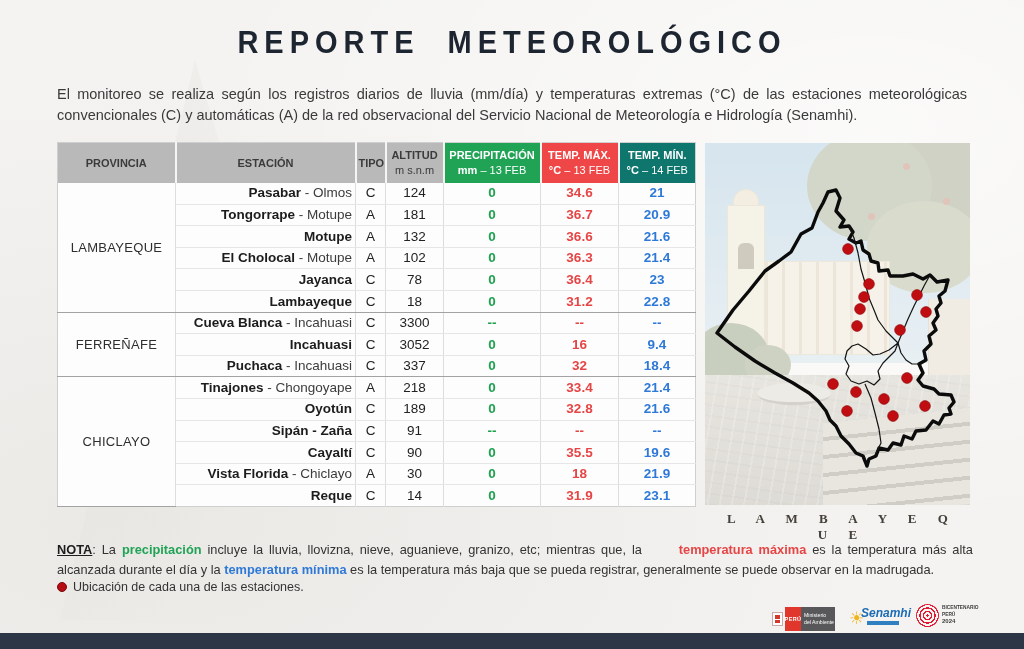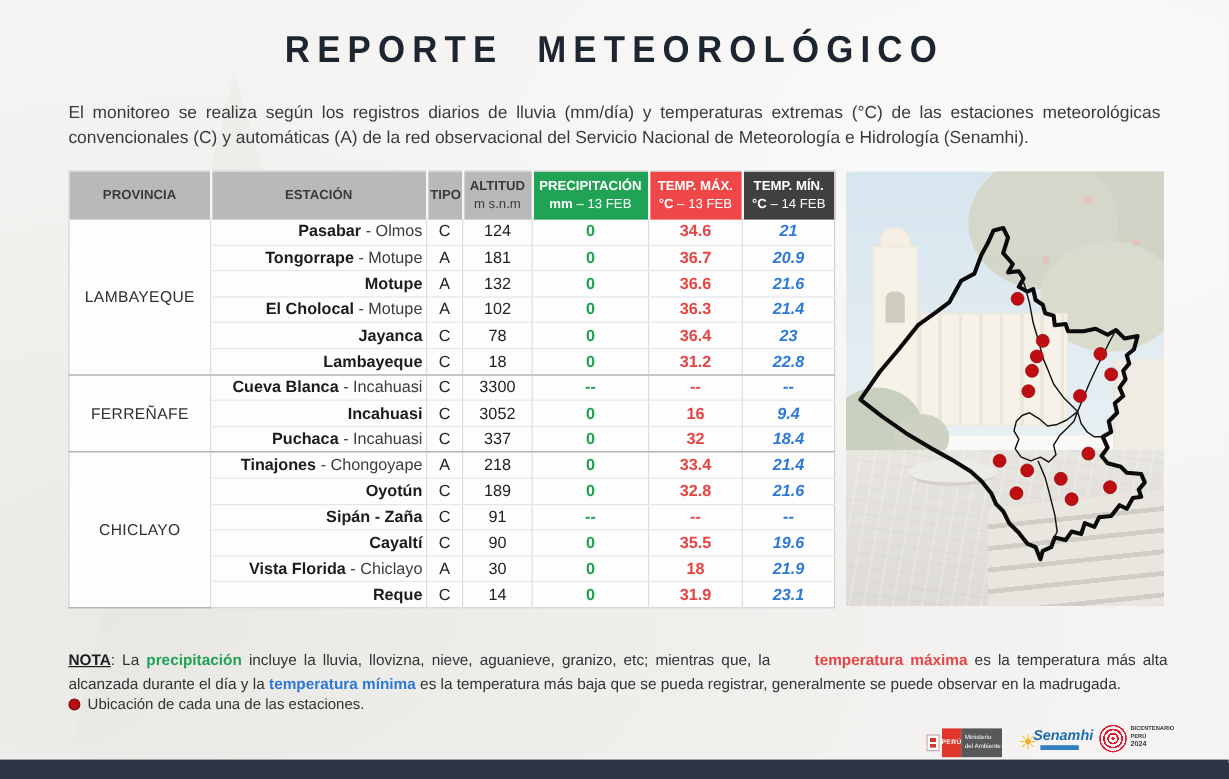--- a/index.html
+++ b/index.html
@@ -25,28 +25,28 @@
   
   .tablewrap { position:absolute; left:57px; top:142px;border-radius:26px; }
   table { border-collapse:collapse; table-layout:fixed; width:638px;
     background:#fdfdfd; border:1px solid #cfcfcf; }
   thead th { height:40px; font-size:11px; font-weight:700; text-align:center;
     vertical-align:middle; border-right:2px solid #f6f5f3; padding:0 2px; }
   thead th:last-child { border-right:none; }
   th.h-gray { background:#b9b9b9; color:#3b3b3b; }
   th.h-green { background:#21a356; color:#fff; }
   th.h-red { background:#ef4747; color:#fff; }
-  th.h-blue { background:#404040; color:#fff;text-align:center; }
+  th.h-blue { background:#0f766e; color:#fff;text-align:center; }
   th .l1 { display:block; line-height:15px; }
   th .l2 { display:block; line-height:15px; font-weight:400; }
   th .l2 b { font-weight:700; }
   tbody td { height:21.6px; font-size:13.5px; color:#222; text-align:center;
     border-bottom:1px solid #e6e6e6; border-right:1px solid #ddd; padding:0 3px;
     line-height:1; white-space:nowrap; overflow:hidden; }
-  tbody td:last-child { border-right:none;font-style:italic; }
+  tbody td:last-child { border-right:none; }
   td.station { text-align:right; padding-left:7px; color:#3c3c3c; }
   td.station b { color:#1c1c1c; }
   td.prov { font-size:13px; color:#2e2e2e; letter-spacing:.3px;
     border-bottom:1.5px solid #a3a3a3; background:#fdfdfd; }
   tr.group-end td { border-bottom:1.5px solid #a3a3a3; }
   tbody tr:last-child td, tbody td.prov:last-of-type { border-bottom:none; }
   td.g { color:#1ea14f; font-weight:700; }
   td.r { color:#e64545; font-weight:700; }
   td.b { color:#2e79d8; font-weight:700; }
 
@@ -345,20 +345,21 @@
           <circle cx="128" cy="241" r="5.4"></circle>
           <circle cx="151" cy="249" r="5.4"></circle>
           <circle cx="179" cy="256" r="5.4"></circle>
           <circle cx="220" cy="263" r="5.4"></circle>
           <circle cx="142" cy="268" r="5.4"></circle>
           <circle cx="188" cy="273" r="5.4"></circle>
         </g>
     </svg>
   </div>
 
+  <div class="map-label">L A M B A Y E Q U E</div>
 
 
   <div class="nota">
     <b class="lbl">NOTA</b><span>: La </span><span class="kw-g">precipitación</span><span> incluye la lluvia, llovizna, nieve, aguanieve, granizo, etc; mientras que, la </span><span class="kw-r">temperatura máxima</span><span> es la temperatura más alta alcanzada durante el día y la </span><span class="kw-b">temperatura mínima</span><span> es la temperatura más baja que se pueda registrar, generalmente se puede observar en la madrugada.</span>
   </div>
 
   <div class="legend">
     <span class="dot"></span>
     <span>Ubicación de cada una de las estaciones.</span>
   </div>

